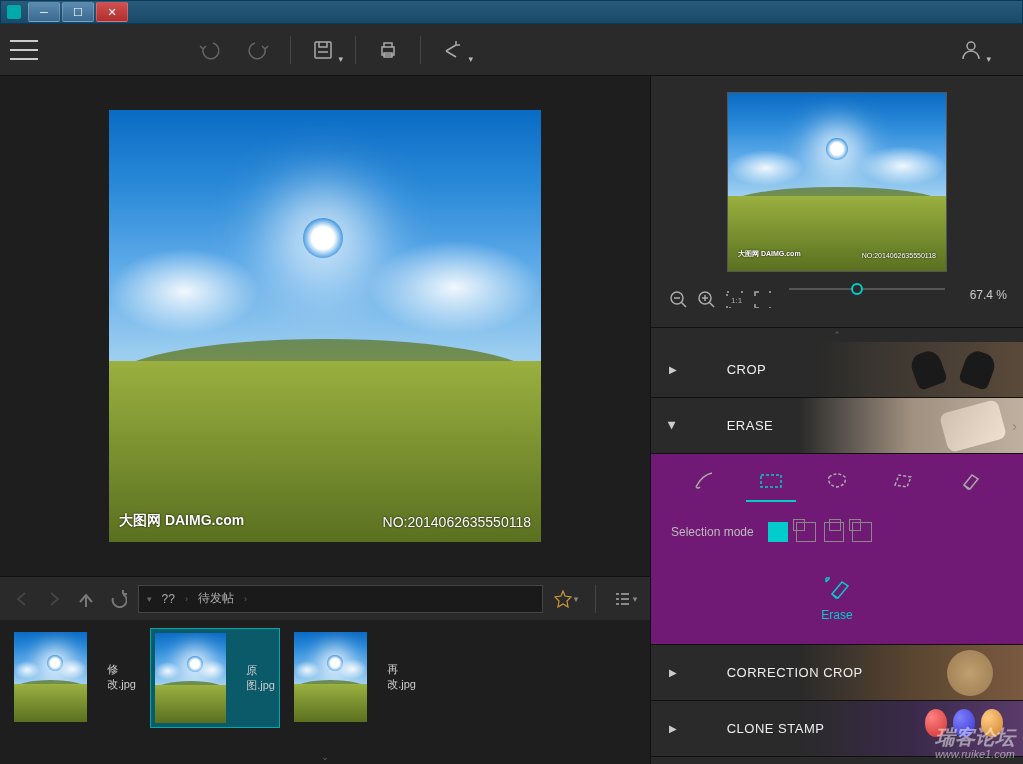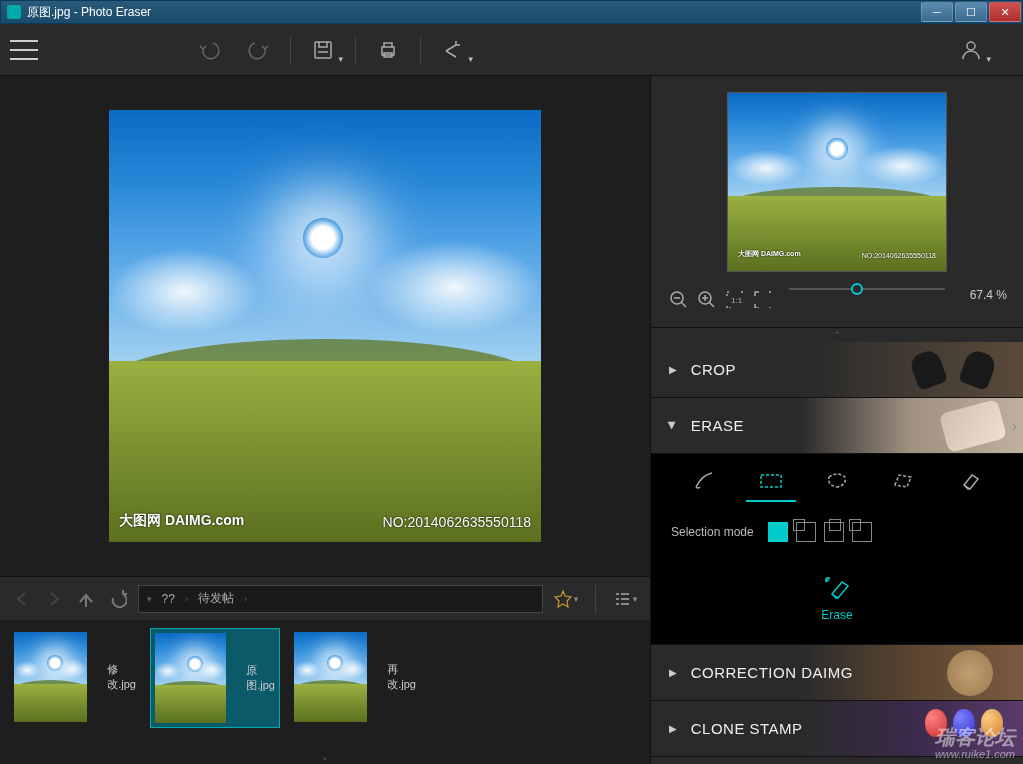--- a/index.html
+++ b/index.html
@@ -62,24 +62,24 @@
 .zoom-handle { position: absolute; top: -5px; left: 40%; width: 12px; height: 12px; border: 2px solid #0cc; border-radius: 50%; background: #2a2a2a; }
 .zoom-val { color: #ccc; font-size: 12px; min-width: 46px; text-align: right; }
 .collapse-chev { height: 14px; display: flex; justify-content: center; align-items: center; color: #666; font-size: 9px; }
 
 .panel-section { height: 56px; display: flex; align-items: center; padding: 0 18px; gap: 14px; cursor: pointer; border-bottom: 1px solid #111; position: relative; overflow: hidden; }
 .panel-section.crop-bg { background: linear-gradient(90deg, #2a2a2a 0%, #2a2a2a 45%, #3a3530 60%, #5a4a3a 100%); }
 .panel-section.erase-bg { background: linear-gradient(90deg, #2a2a2a 0%, #2a2a2a 40%, #a09080 70%, #c0b0a0 100%); }
 .panel-section.patch-bg { background: linear-gradient(90deg, #2a2a2a 0%, #2a2a2a 40%, #5a4530 70%, #7a5a40 100%); }
 .panel-section.clone-bg { background: linear-gradient(90deg, #2a2a2a 0%, #2a2a2a 40%, #3a2a4a 70%, #5a3a6a 100%); }
 .section-arrow { color: #ccc; font-size: 10px; }
-.section-title { color: #eee; font-size: 15px; letter-spacing: 0.5px; }
+.section-title { color: #eee; font-size: 13px; letter-spacing: 0.5px; margin-left: 36px; }
 .section-expand { position: absolute; right: 6px; color: #888; font-size: 14px; }
 
-.erase-tools { background: #000000; border-bottom: 1px solid #111; }
+.erase-tools { background: #701a75; border-bottom: 1px solid #111; }
 .tool-row { height: 56px; display: flex; align-items: center; justify-content: space-around; padding: 0 20px; }
 .erase-tool { width: 50px; height: 40px; display: flex; align-items: center; justify-content: center; cursor: pointer; border-bottom: 2px solid transparent; }
 .erase-tool.active { border-bottom: 2px solid #0cc; }
 .erase-tool svg { width: 24px; height: 20px; stroke: #aaa; fill: none; stroke-width: 1.5; }
 .erase-tool.active svg { stroke: #0cc; }
 .selmode-row { height: 44px; display: flex; align-items: center; padding: 0 20px; gap: 14px; color: #bbb; font-size: 12px; }
 .selmode-icons { display: flex; gap: 8px; }
 .selmode-btn { width: 20px; height: 20px; border: 1px solid #888; cursor: pointer; }
 .selmode-btn.active { background: #0cc; border-color: #0cc; }
 .erase-action { height: 90px; display: flex; flex-direction: column; align-items: center; justify-content: center; gap: 6px; cursor: pointer; }
@@ -99,21 +99,20 @@
 .balloon { width: 22px; height: 28px; border-radius: 50% 50% 48% 48%; }
 .balloon.b1 { background: radial-gradient(circle at 30% 30%, #ff8080, #cc3030); }
 .balloon.b2 { background: radial-gradient(circle at 30% 30%, #8080ff, #3030cc); }
 .balloon.b3 { background: radial-gradient(circle at 30% 30%, #ffcc80, #cc8030); }
 </style>
 </head>
 <body>
 
 <div class="titlebar">
   <div class="titlebar-icon"></div>
-  <div class="titlebar-text">原图.jpg - Photo Eraser</div>
   <div class="win-controls">
     <div class="win-btn win-min">─</div>
     <div class="win-btn win-max">☐</div>
     <div class="win-btn win-close">✕</div>
   </div>
 </div>
 
 <div class="toolbar">
   <div class="hamburger">
     <span></span>
@@ -363,21 +362,21 @@
       <div class="erase-action">
         <svg>
             <path d="M8 18 L18 6 L24 10 L14 22 Z M8 18 L12 22 L14 22 M2 6 l3 -3 M2 2 v4 M2 2 h4"></path>
           </svg>
         <span class="erase-action-label">Erase</span>
       </div>
     </div>
 
     <div class="panel-section patch-bg">
       <span class="section-arrow">▶</span>
-      <span class="section-title">CORRECTION DAIMG</span>
+      <span class="section-title">CORRECTION CROP</span>
       <div class="teddy-img"></div>
     </div>
 
     <div class="panel-section clone-bg">
       <span class="section-arrow">▶</span>
       <span class="section-title">CLONE STAMP</span>
       <div class="balloons">
           <div class="balloon b1"></div>
           <div class="balloon b2"></div>
           <div class="balloon b3"></div>

